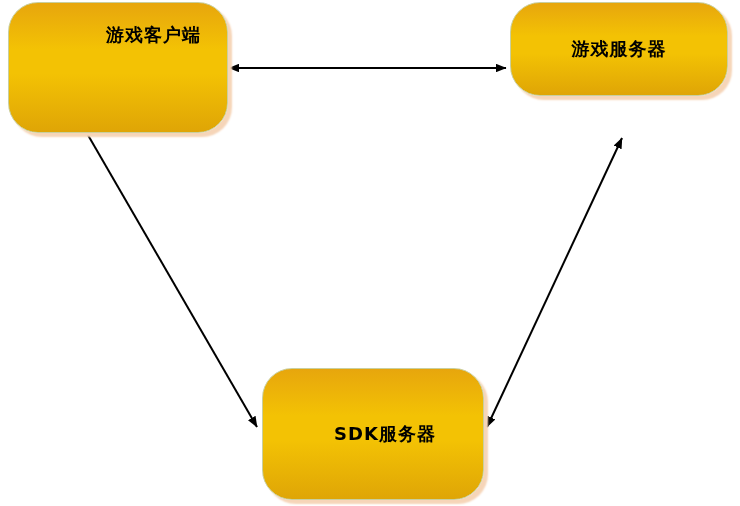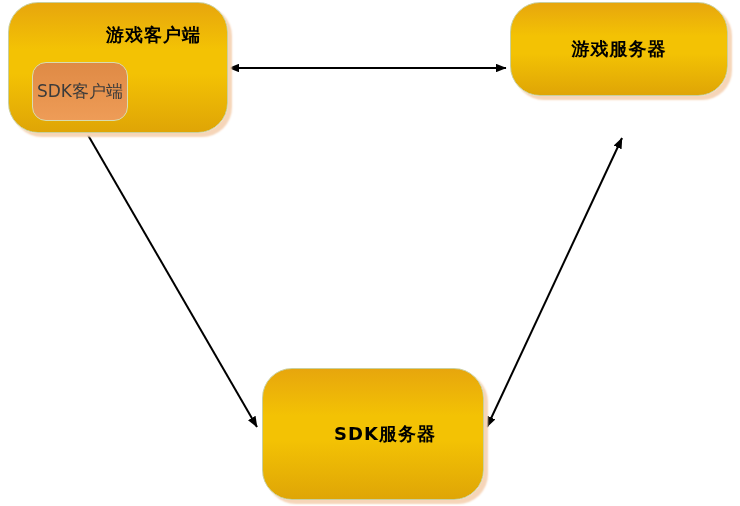--- a/index.html
+++ b/index.html
@@ -79,23 +79,20 @@
         <path d="M0,0 L10,4 L0,8 Z" fill="#000000"></path>
       </marker>
     </defs>
     <line x1="229" y1="68" x2="506" y2="68" style="stroke:var(--arrow,#000); stroke-width:2;" marker-start="url(#arrowhead)" marker-end="url(#arrowhead)"></line>
     <line x1="81" y1="123" x2="257" y2="427" style="stroke:var(--arrow,#000); stroke-width:2;" marker-start="url(#arrowhead)" marker-end="url(#arrowhead)"></line>
     <line x1="622" y1="138" x2="487" y2="427" style="stroke:var(--arrow,#000); stroke-width:2;" marker-start="url(#arrowhead)" marker-end="url(#arrowhead)"></line>
   </svg>
 
   <div class="node" id="game-client">
     <span class="node-label">游戏客户端</span>
-    <div class="centered" id="sdk-client">
-      <span class="inner-label">SDK客户端</span>
-    </div>
   </div>
 
   <div class="node centered" id="game-server">
     <span class="node-label">游戏服务器</span>
   </div>
 
   <div class="node centered" id="sdk-server">
     <span class="node-label">SDK服务器</span>
   </div>
 

